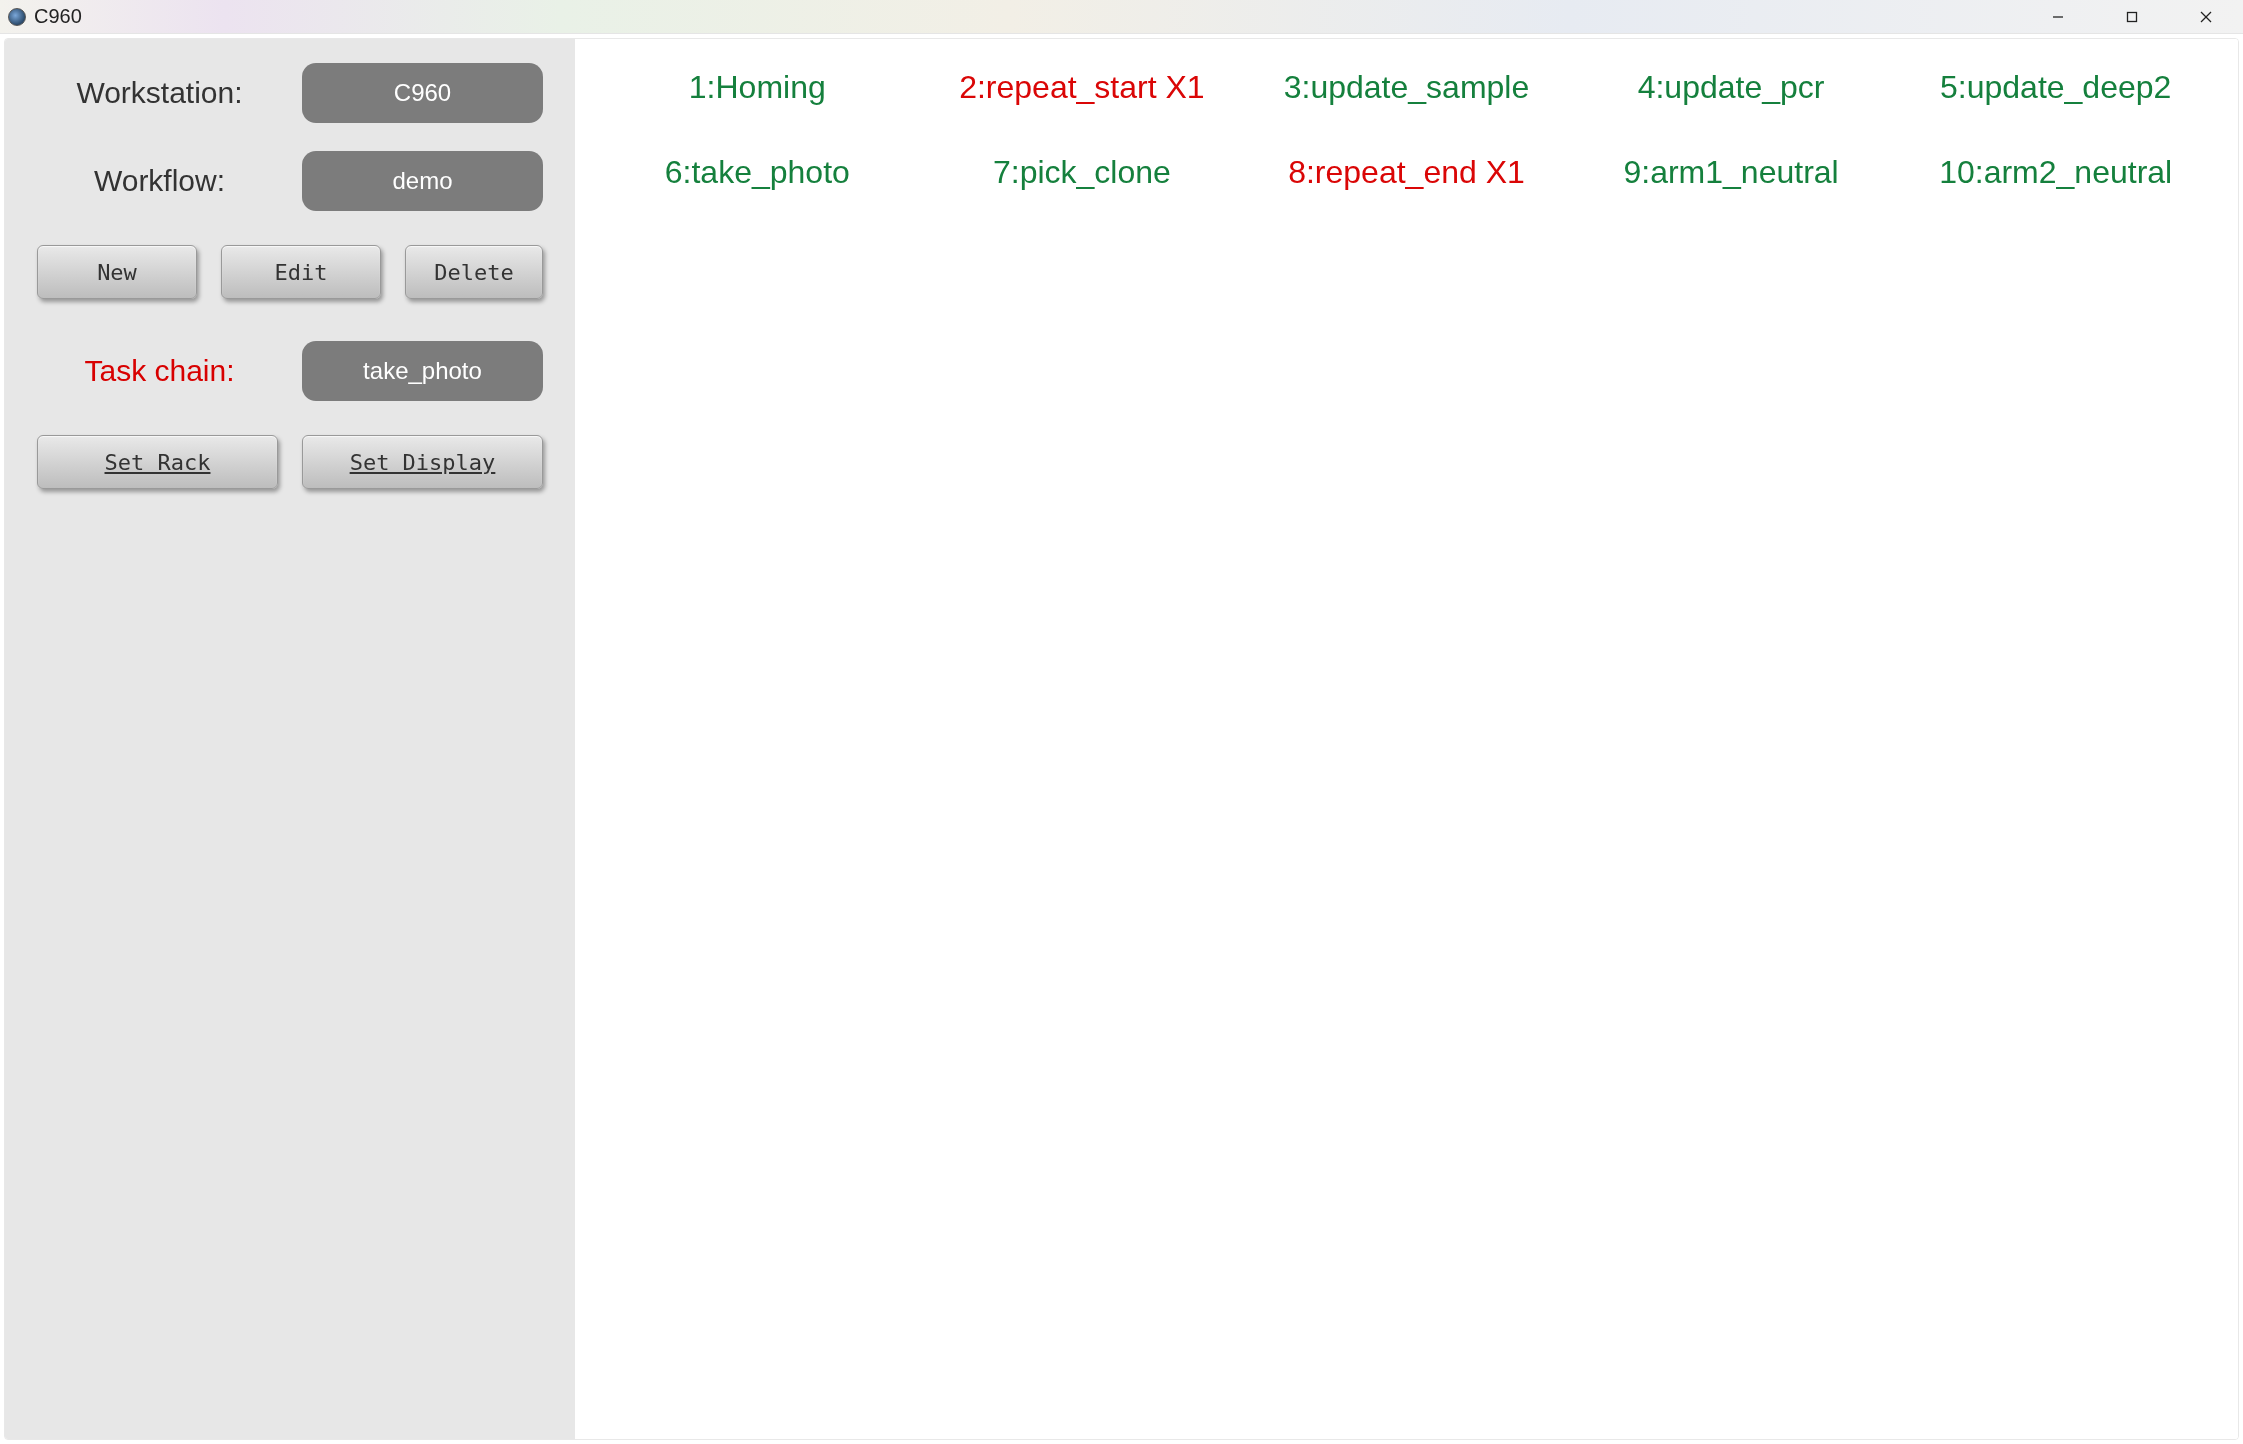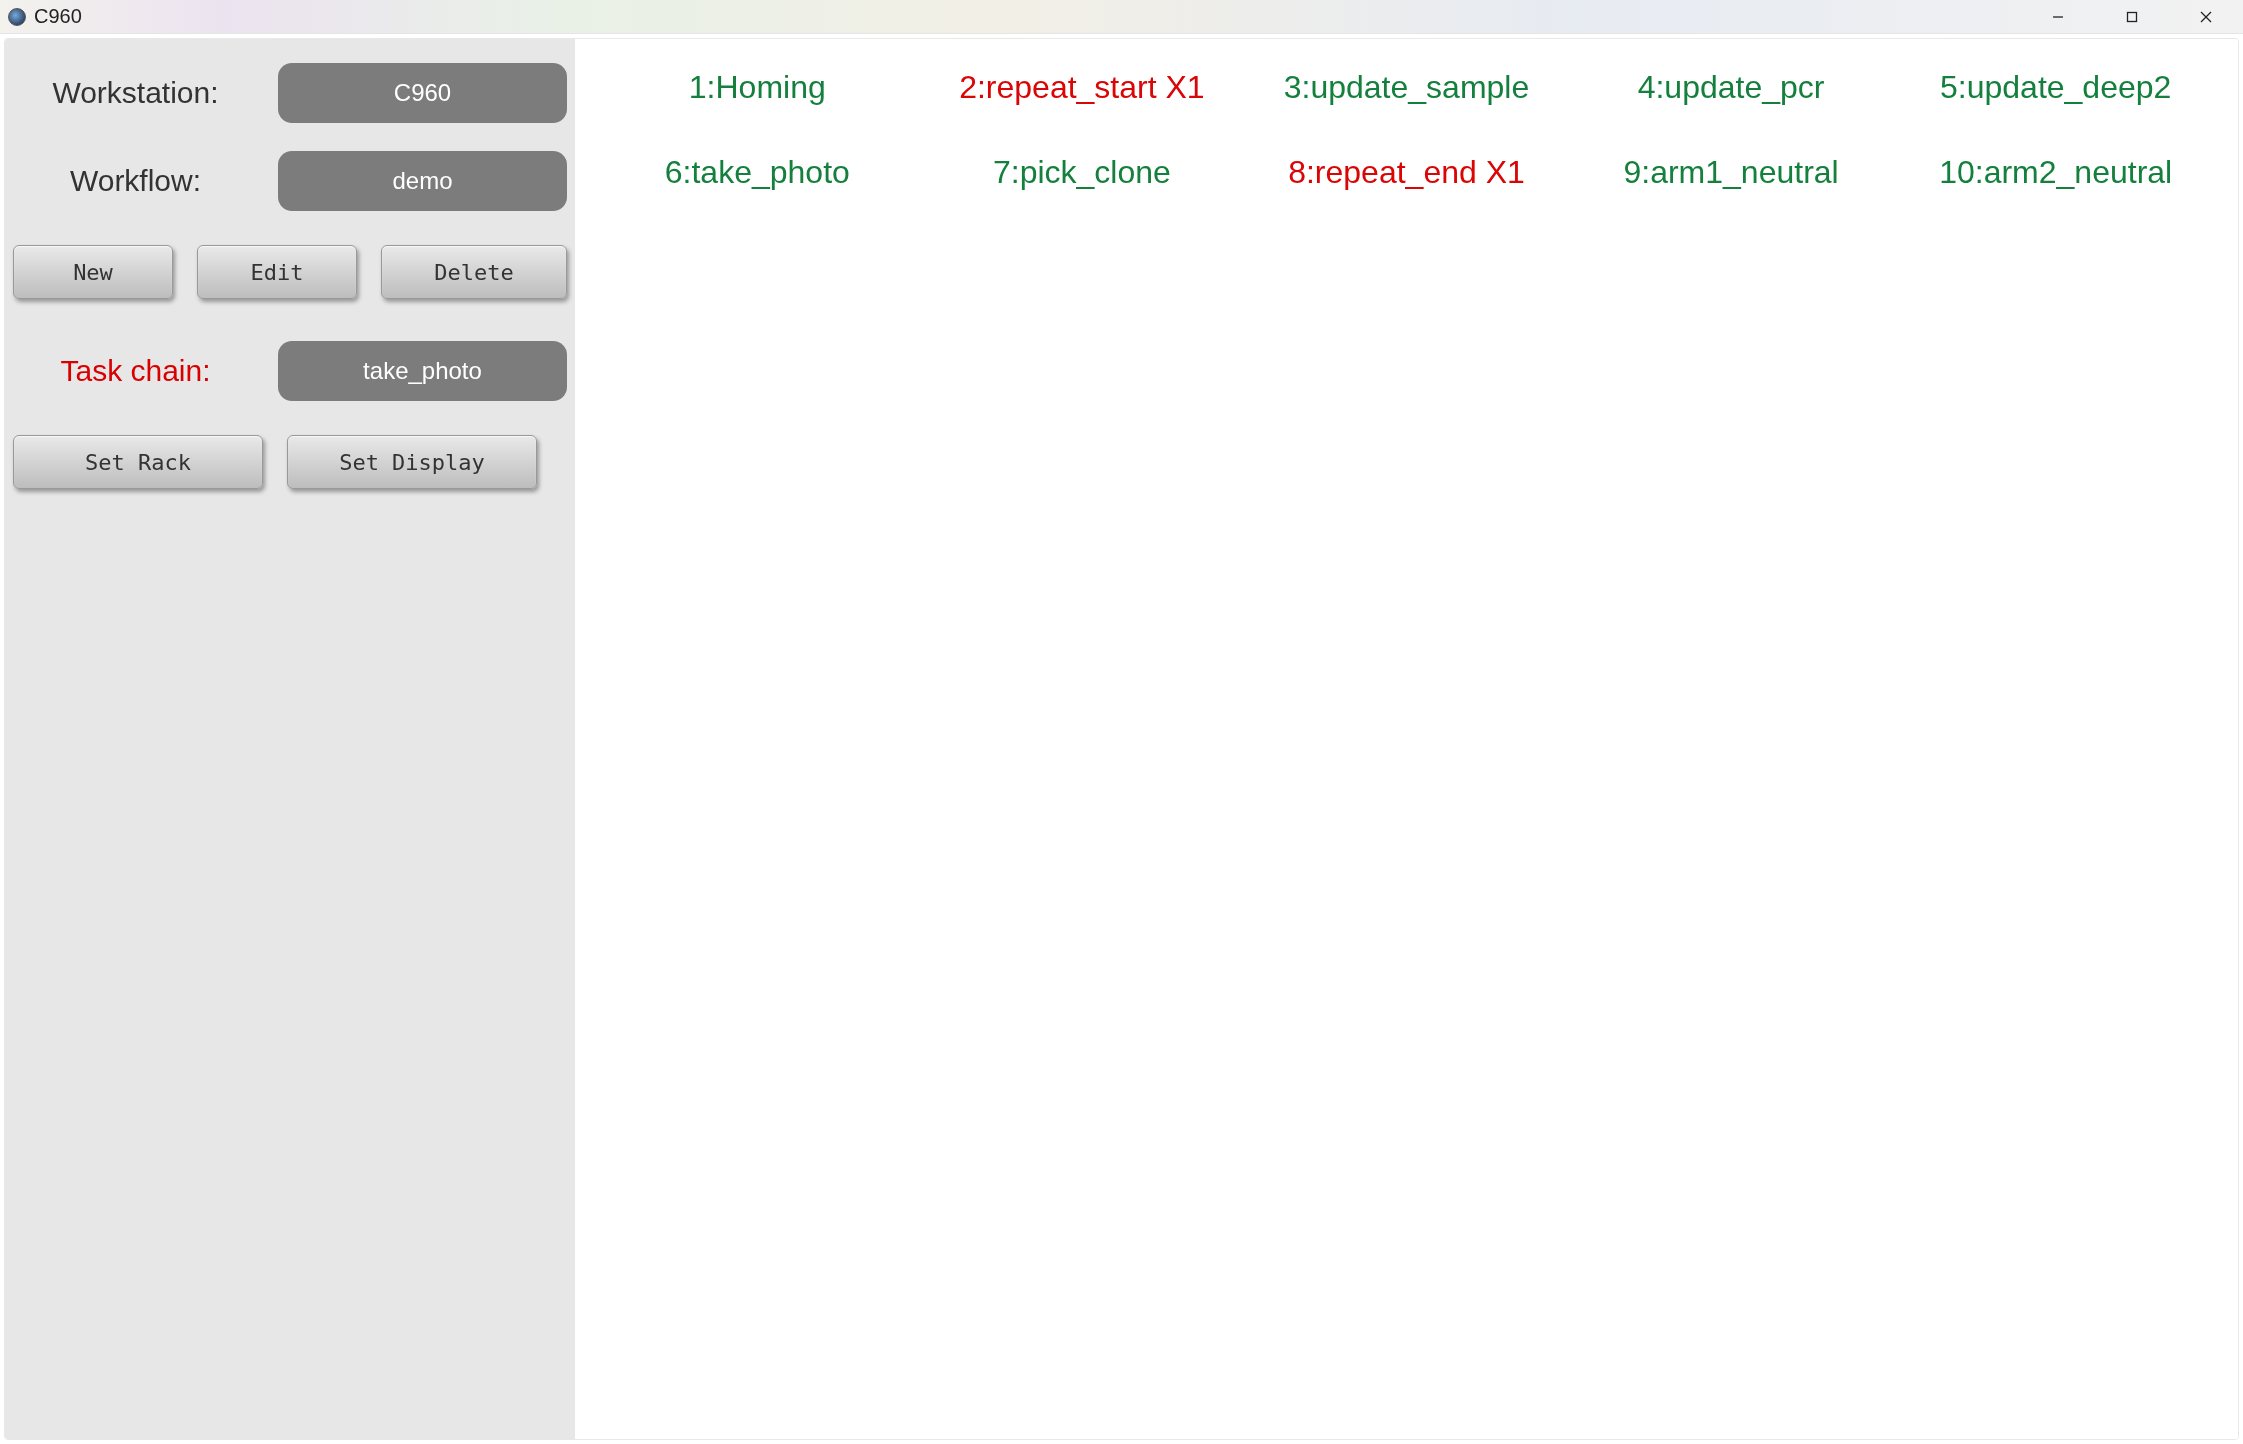--- a/index.html
+++ b/index.html
@@ -44,21 +44,21 @@
     flex: 1;
     display: flex;
     border: 1px solid #e8e8e8;
     margin: 4px;
     border-radius: 4px;
     overflow: hidden;
   }
   .sidebar {
     width: 570px;
     background: #e7e7e7;
-    padding: 24px 8px;
+    padding: 24px 32px;
     display: flex;
     flex-direction: column;
     gap: 28px;
   }
   .row {
     display: flex;
     align-items: center;
     gap: 20px;
   }
   .label {
@@ -100,21 +100,21 @@
     color: #333;
     font-family: "Lucida Console", "Consolas", monospace;
     cursor: pointer;
     padding: 0 18px;
   }
   .btn.flex1 { flex: 1; }
   .btn.w1 { width: 160px; }
   .btn.w2 { width: 190px; }
   .btn.w3 { width: 140px; }
   .btn.ws { width: 100px; }
-  .btn.whalf { width: 250px; }
+  .btn.whalf { width: 250px; text-decoration: underline; }
 
   .main {
     flex: 1;
     background: #fff;
     padding: 30px 20px;
   }
   .tasklist {
     display: flex;
     flex-wrap: wrap;
     column-gap: 0;

